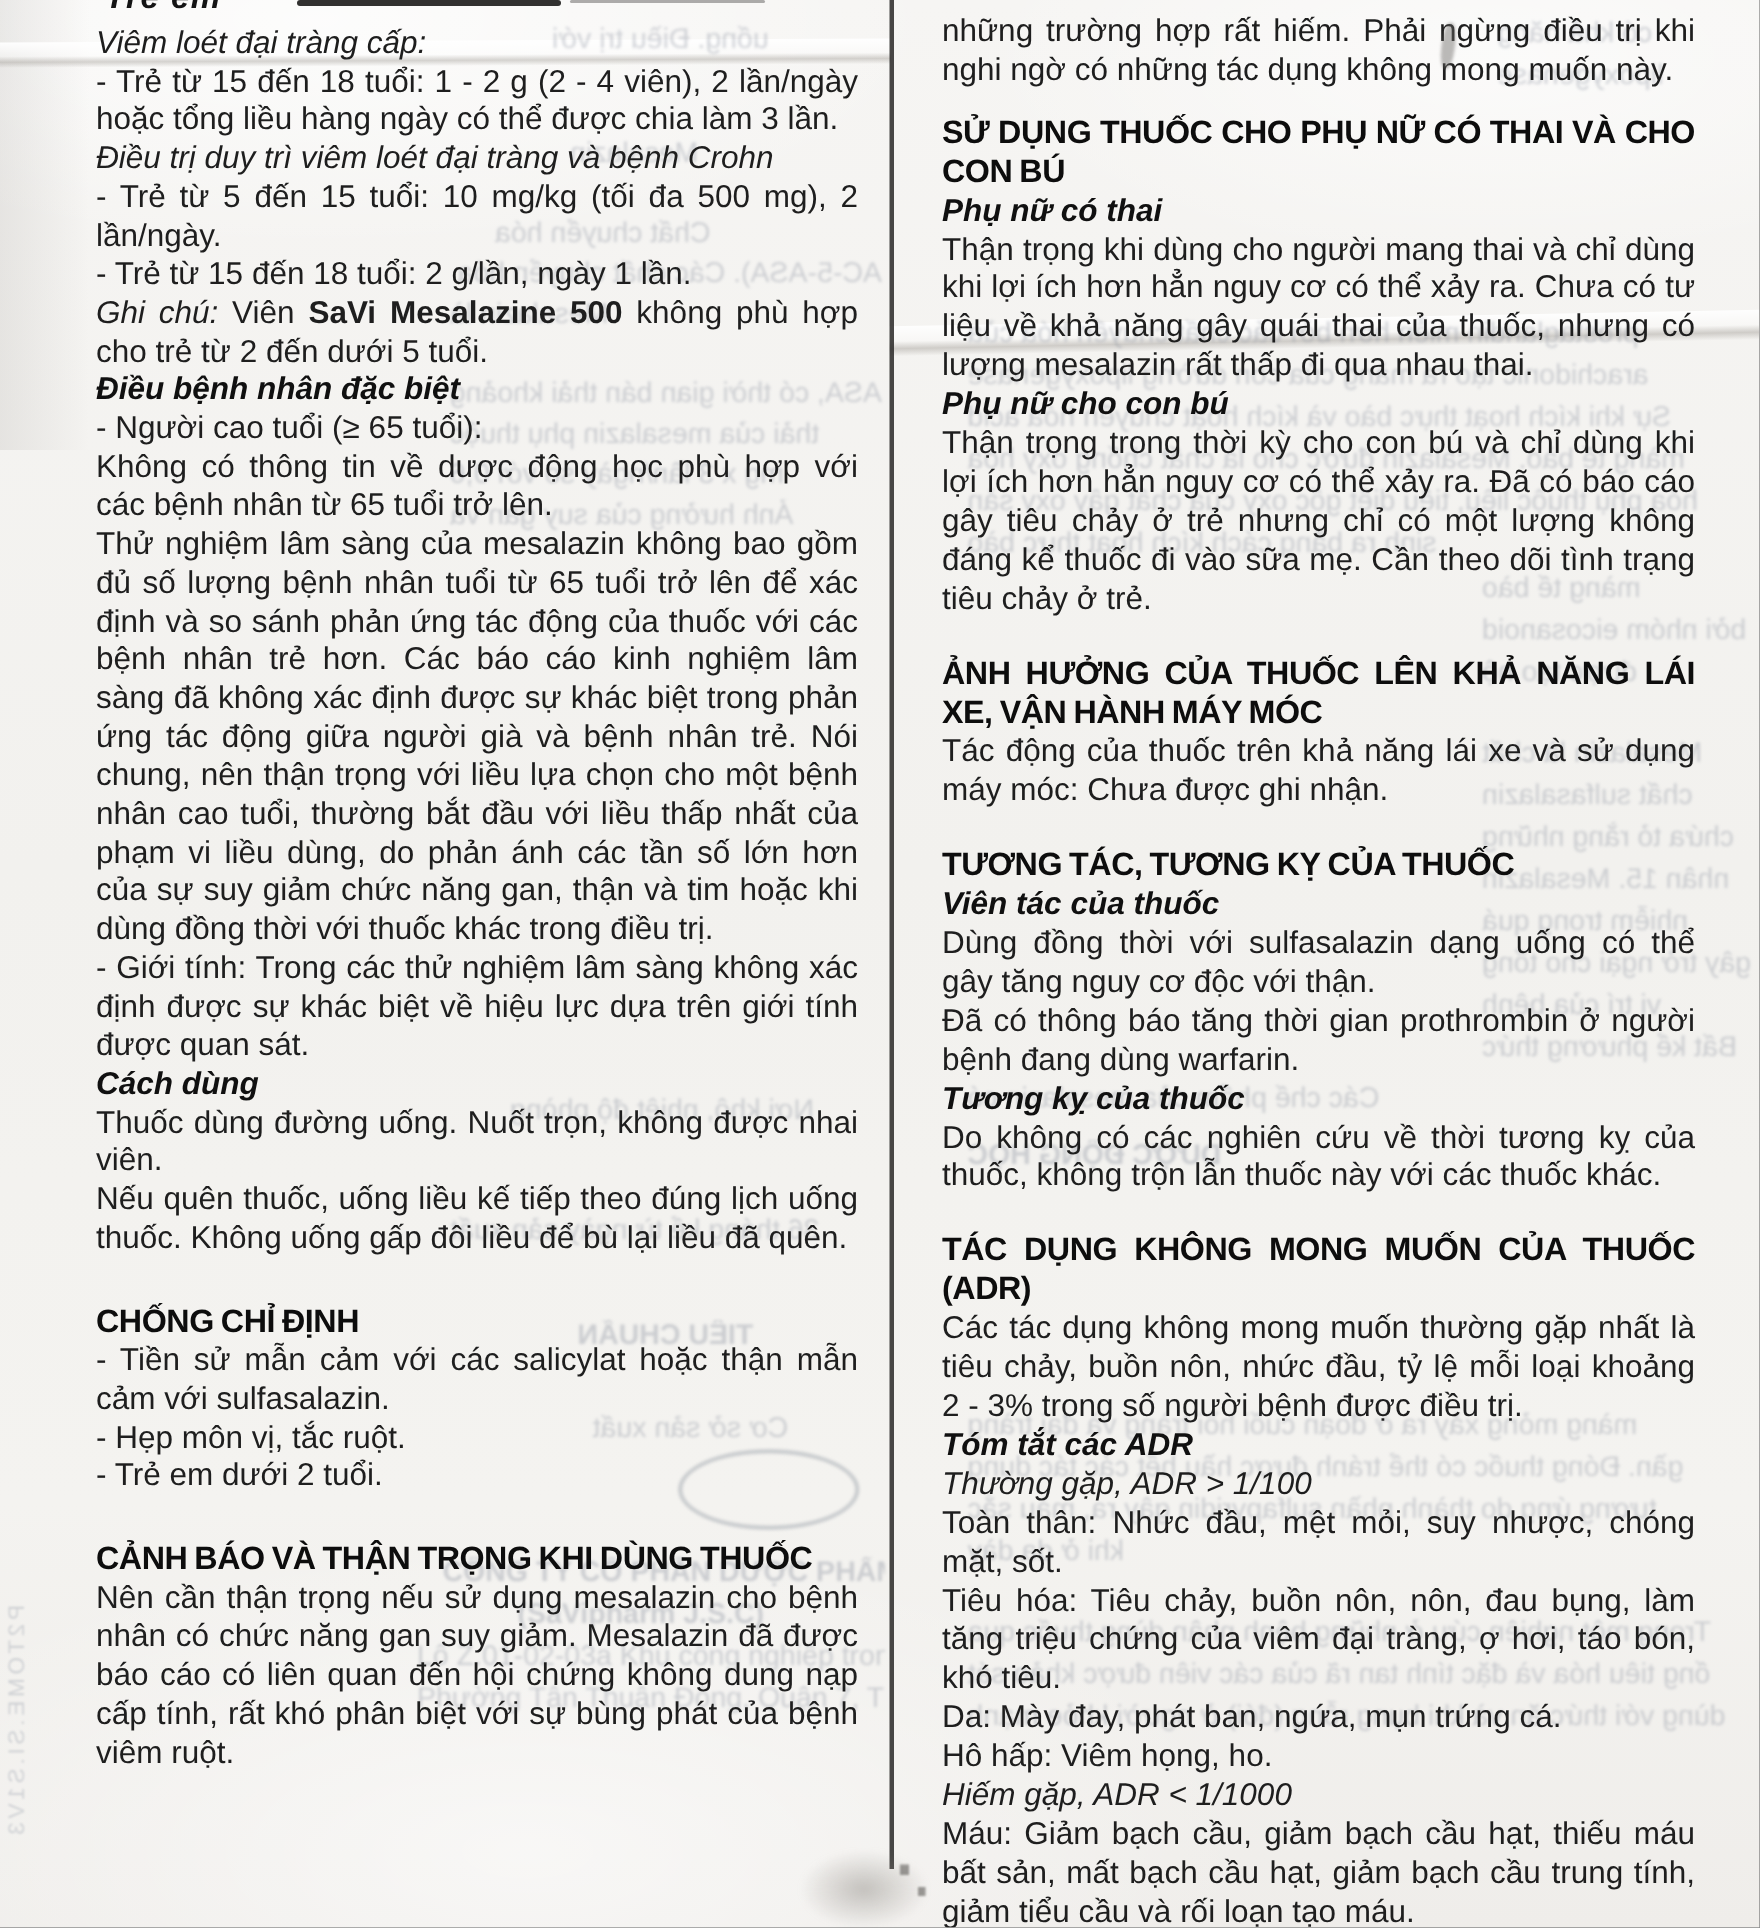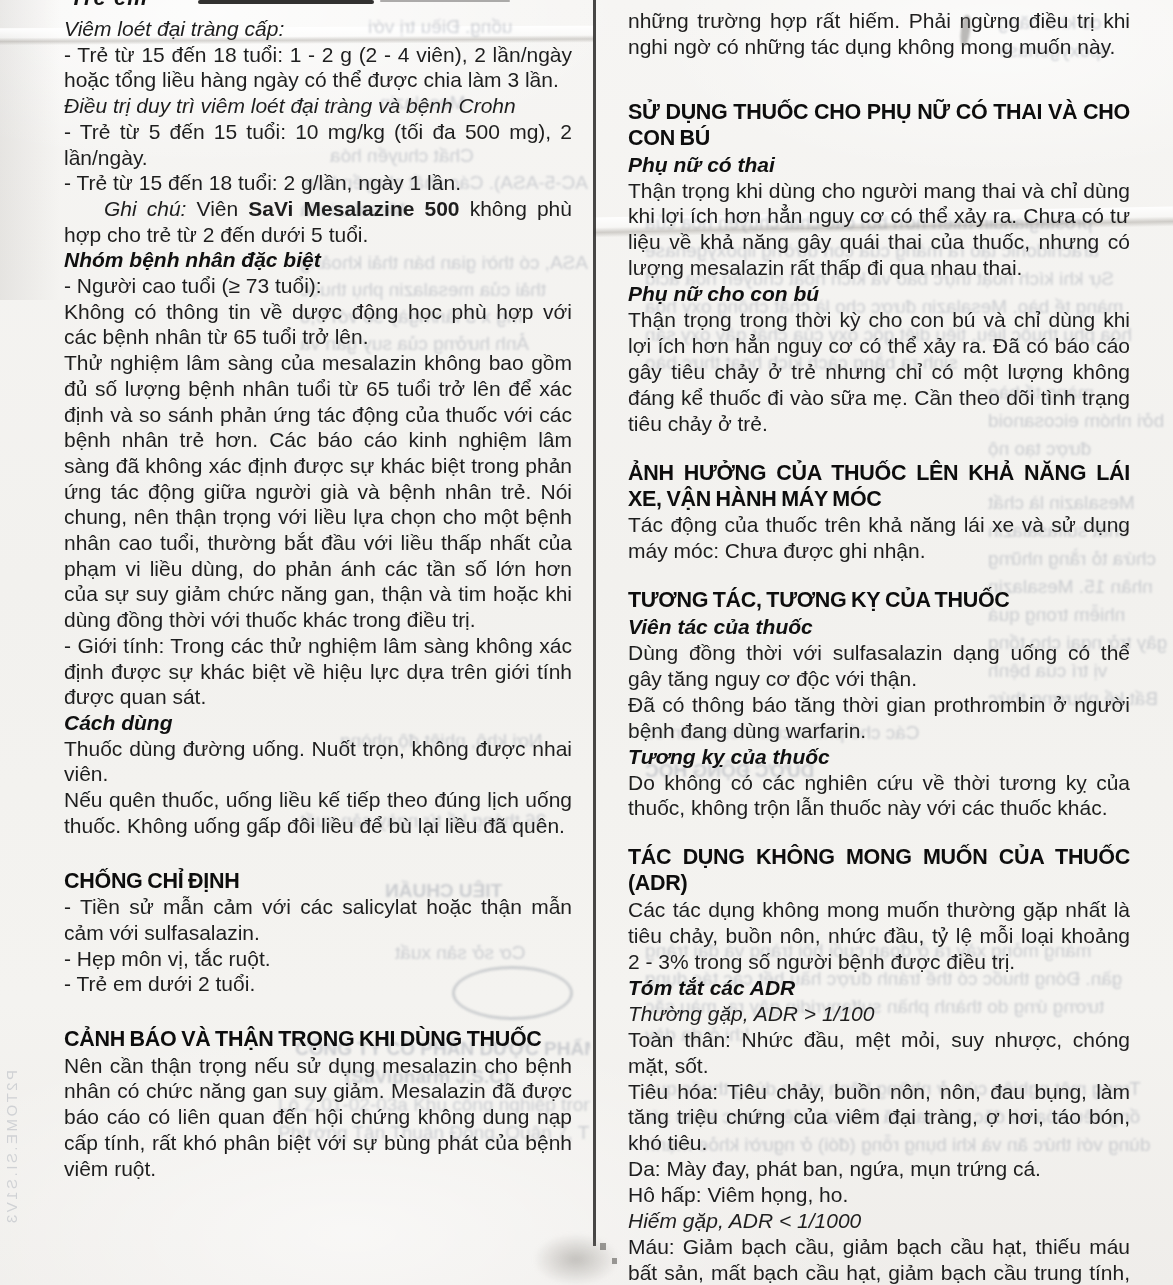--- a/index.html
+++ b/index.html
@@ -12,21 +12,21 @@
       radial-gradient(ellipse 700px 300px at 30% 96%, rgba(255,255,255,.55), rgba(255,255,255,0) 70%),
       linear-gradient(180deg,#f6f5f3 0%,#f2f1ee 45%,#f4f3f0 78%,#efedea 100%);
   }
   .col{position:absolute;color:#1e1e1e;font-size:21px;line-height:25.7px;}
   .col p{margin:0;text-align:justify;}
   .col .h1{font-weight:bold;color:#0d0d0d;font-size:21.5px;letter-spacing:-0.3px;word-spacing:-1px;}
   .col .h2{font-weight:bold;color:#101010;font-style:italic;}
   .col .h2i{font-weight:bold;font-style:italic;color:#101010;}
   .col .it{font-style:italic;}
   .col span.b{font-weight:bold;}
-  .col span.i{font-style:italic;margin-left:40px;}
+  .col span.i{font-style:italic;}
   .divider{position:absolute;background:#2f2e2c;opacity:.88;}
   .crease{position:absolute;pointer-events:none;}
   .crease.left{left:0;top:27px;width:594px;height:17px;transform:rotate(-0.25deg);
     background:linear-gradient(180deg,rgba(255,255,255,.95) 0%,rgba(255,255,255,.35) 55%,rgba(150,145,138,.38) 78%,rgba(255,255,255,0) 100%);}
   .crease.right{left:593px;top:212px;width:580px;height:20px;transform:rotate(-1.1deg);
     background:linear-gradient(180deg,rgba(255,255,255,.9) 0%,rgba(255,255,255,.3) 50%,rgba(150,145,138,.4) 75%,rgba(255,255,255,0) 100%);}
   .top-fragment{position:absolute;left:70px;top:-15px;font-weight:bold;font-style:italic;
     font-size:22px;color:#141414;letter-spacing:1px;}
   .top-smear{position:absolute;background:#1c1b1a;border-radius:2px;}
   .ghost{position:absolute;color:#8f95a2;opacity:.40;filter:blur(1.1px);
@@ -111,38 +111,38 @@
 
   <div class="divider" style="left:593px;top:0;width:2.5px;height:1246px;"></div>
 
   <div class="col" style="left:64px;top:16px;width:508px;">
       <p class="it">Viêm loét đại tràng cấp:</p>
       <p>- Trẻ từ 15 đến 18 tuổi: 1 - 2 g (2 - 4 viên), 2 lần/ngày hoặc tổng liều hàng ngày có thể được chia làm 3 lần.</p>
       <p class="it">Điều trị duy trì viêm loét đại tràng và bệnh Crohn</p>
       <p>- Trẻ từ 5 đến 15 tuổi: 10 mg/kg (tối đa 500 mg), 2 lần/ngày.</p>
       <p>- Trẻ từ 15 đến 18 tuổi: 2 g/lần, ngày 1 lần.</p>
       <p><span class="i">Ghi chú:</span><span> Viên </span><span class="b">SaVi Mesalazine 500</span><span> không phù hợp cho trẻ từ 2 đến dưới 5 tuổi.</span></p>
-      <p class="h2i">Nhóm bệnh nhân đặc biệt</p>
-      <p>- Người cao tuổi (≥ 73 tuổi):</p>
+      <p class="h2i">Điều bệnh nhân đặc biệt</p>
+      <p>- Người cao tuổi (≥ 65 tuổi):</p>
       <p>Không có thông tin về dược động học phù hợp với các bệnh nhân từ 65 tuổi trở lên.</p>
       <p>Thử nghiệm lâm sàng của mesalazin không bao gồm đủ số lượng bệnh nhân tuổi từ 65 tuổi trở lên để xác định và so sánh phản ứng tác động của thuốc với các bệnh nhân trẻ hơn. Các báo cáo kinh nghiệm lâm sàng đã không xác định được sự khác biệt trong phản ứng tác động giữa người già và bệnh nhân trẻ. Nói chung, nên thận trọng với liều lựa chọn cho một bệnh nhân cao tuổi, thường bắt đầu với liều thấp nhất của phạm vi liều dùng, do phản ánh các tần số lớn hơn của sự suy giảm chức năng gan, thận và tim hoặc khi dùng đồng thời với thuốc khác trong điều trị.</p>
       <p>- Giới tính: Trong các thử nghiệm lâm sàng không xác định được sự khác biệt về hiệu lực dựa trên giới tính được quan sát.</p>
       <p class="h2">Cách dùng</p>
       <p>Thuốc dùng đường uống. Nuốt trọn, không được nhai viên.</p>
       <p>Nếu quên thuốc, uống liều kế tiếp theo đúng lịch uống thuốc. Không uống gấp đôi liều để bù lại liều đã quên.</p>
       <p class="h1" style="margin-top: 30px;">CHỐNG CHỈ ĐỊNH</p>
       <p>- Tiền sử mẫn cảm với các salicylat hoặc thận mẫn cảm với sulfasalazin.</p>
       <p>- Hẹp môn vị, tắc ruột.</p>
       <p>- Trẻ em dưới 2 tuổi.</p>
       <p class="h1" style="margin-top: 30px;">CẢNH BÁO VÀ THẬN TRỌNG KHI DÙNG THUỐC</p>
       <p>Nên cần thận trọng nếu sử dụng mesalazin cho bệnh nhân có chức năng gan suy giảm. Mesalazin đã được báo cáo có liên quan đến hội chứng không dung nạp cấp tính, rất khó phân biệt với sự bùng phát của bệnh viêm ruột.</p>
     </div>
   <div class="col" style="left:628px;top:8px;width:502px;line-height:25.9px;">
       <p>những trường hợp rất hiếm. Phải ngừng điều trị khi nghi ngờ có những tác dụng không mong muốn này.</p>
-      <p class="h1" style="margin-top: 40px;">SỬ DỤNG THUỐC CHO PHỤ NỮ CÓ THAI VÀ CHO CON BÚ</p>
+      <p class="h1" style="margin-top: 16px;">SỬ DỤNG THUỐC CHO PHỤ NỮ CÓ THAI VÀ CHO CON BÚ</p>
       <p class="h2">Phụ nữ có thai</p>
       <p>Thận trọng khi dùng cho người mang thai và chỉ dùng khi lợi ích hơn hẳn nguy cơ có thể xảy ra. Chưa có tư liệu về khả năng gây quái thai của thuốc, nhưng có lượng mesalazin rất thấp đi qua nhau thai.</p>
       <p class="h2">Phụ nữ cho con bú</p>
       <p>Thận trọng trong thời kỳ cho con bú và chỉ dùng khi lợi ích hơn hẳn nguy cơ có thể xảy ra. Đã có báo cáo gây tiêu chảy ở trẻ nhưng chỉ có một lượng không đáng kể thuốc đi vào sữa mẹ. Cần theo dõi tình trạng tiêu chảy ở trẻ.</p>
       <p class="h1" style="margin-top: 24px;">ẢNH HƯỞNG CỦA THUỐC LÊN KHẢ NĂNG LÁI XE, VẬN HÀNH MÁY MÓC</p>
       <p>Tác động của thuốc trên khả năng lái xe và sử dụng máy móc: Chưa được ghi nhận.</p>
       <p class="h1" style="margin-top: 24px;">TƯƠNG TÁC, TƯƠNG KỴ CỦA THUỐC</p>
       <p class="h2">Viên tác của thuốc</p>
       <p>Dùng đồng thời với sulfasalazin dạng uống có thể gây tăng nguy cơ độc với thận.</p>
       <p>Đã có thông báo tăng thời gian prothrombin ở người bệnh đang dùng warfarin.</p>

